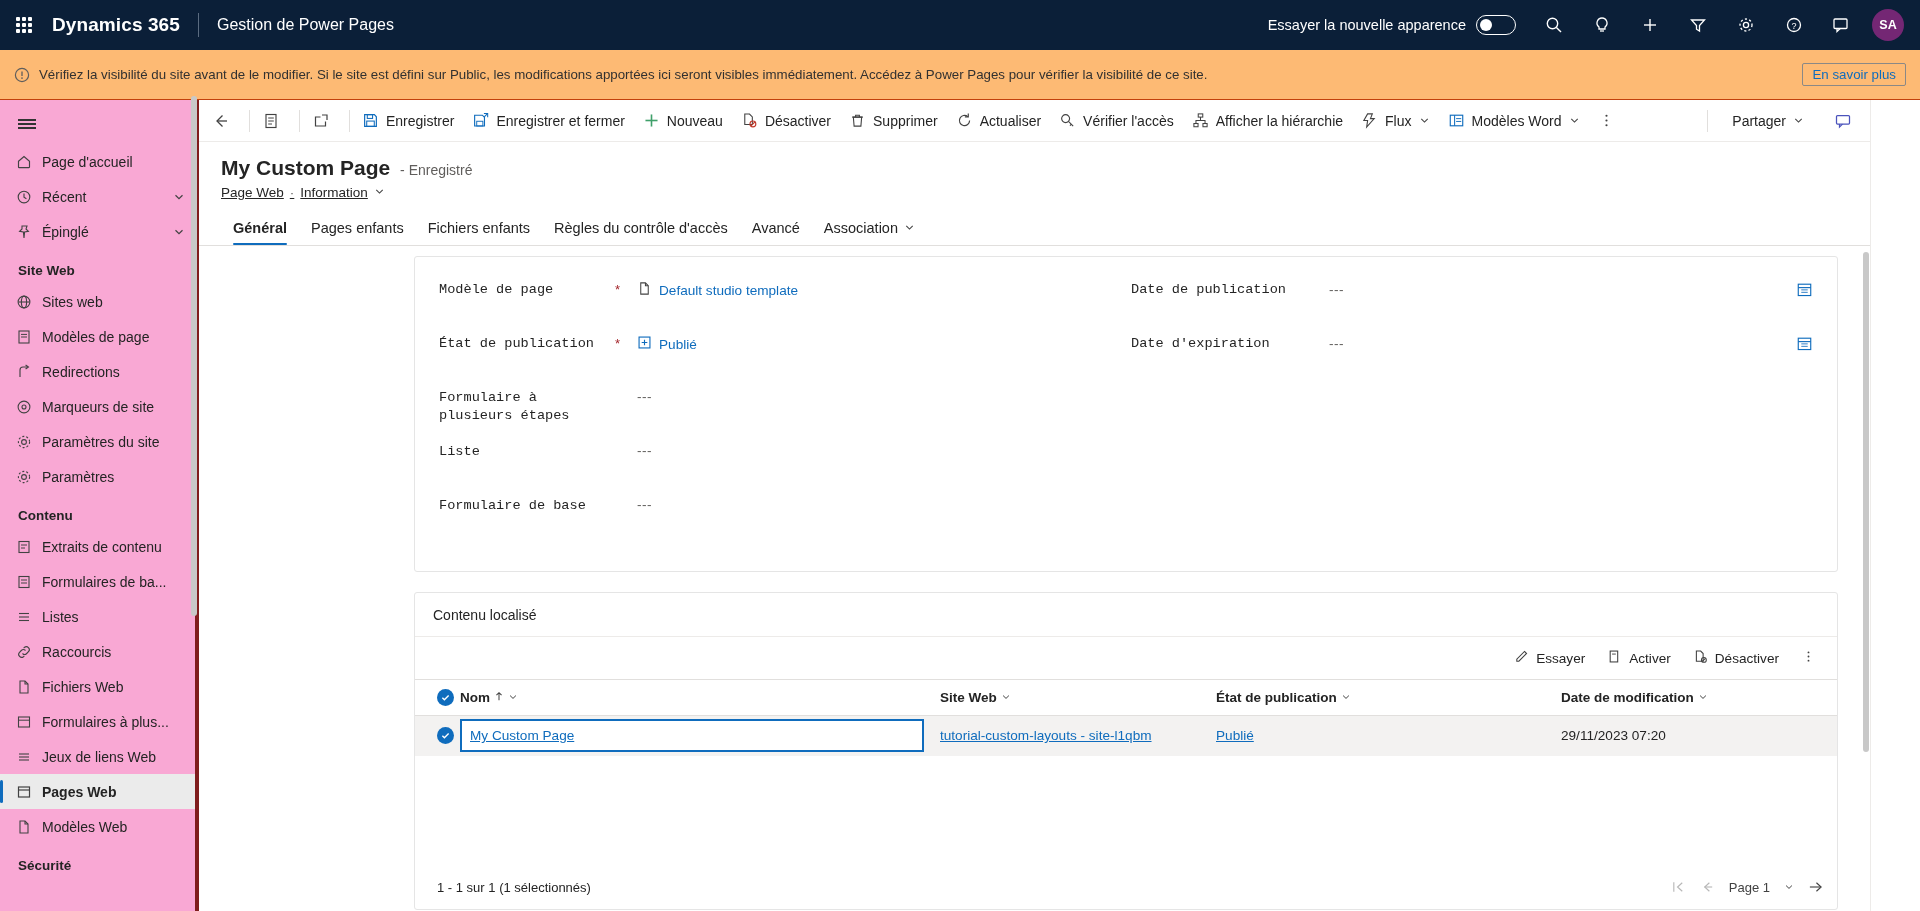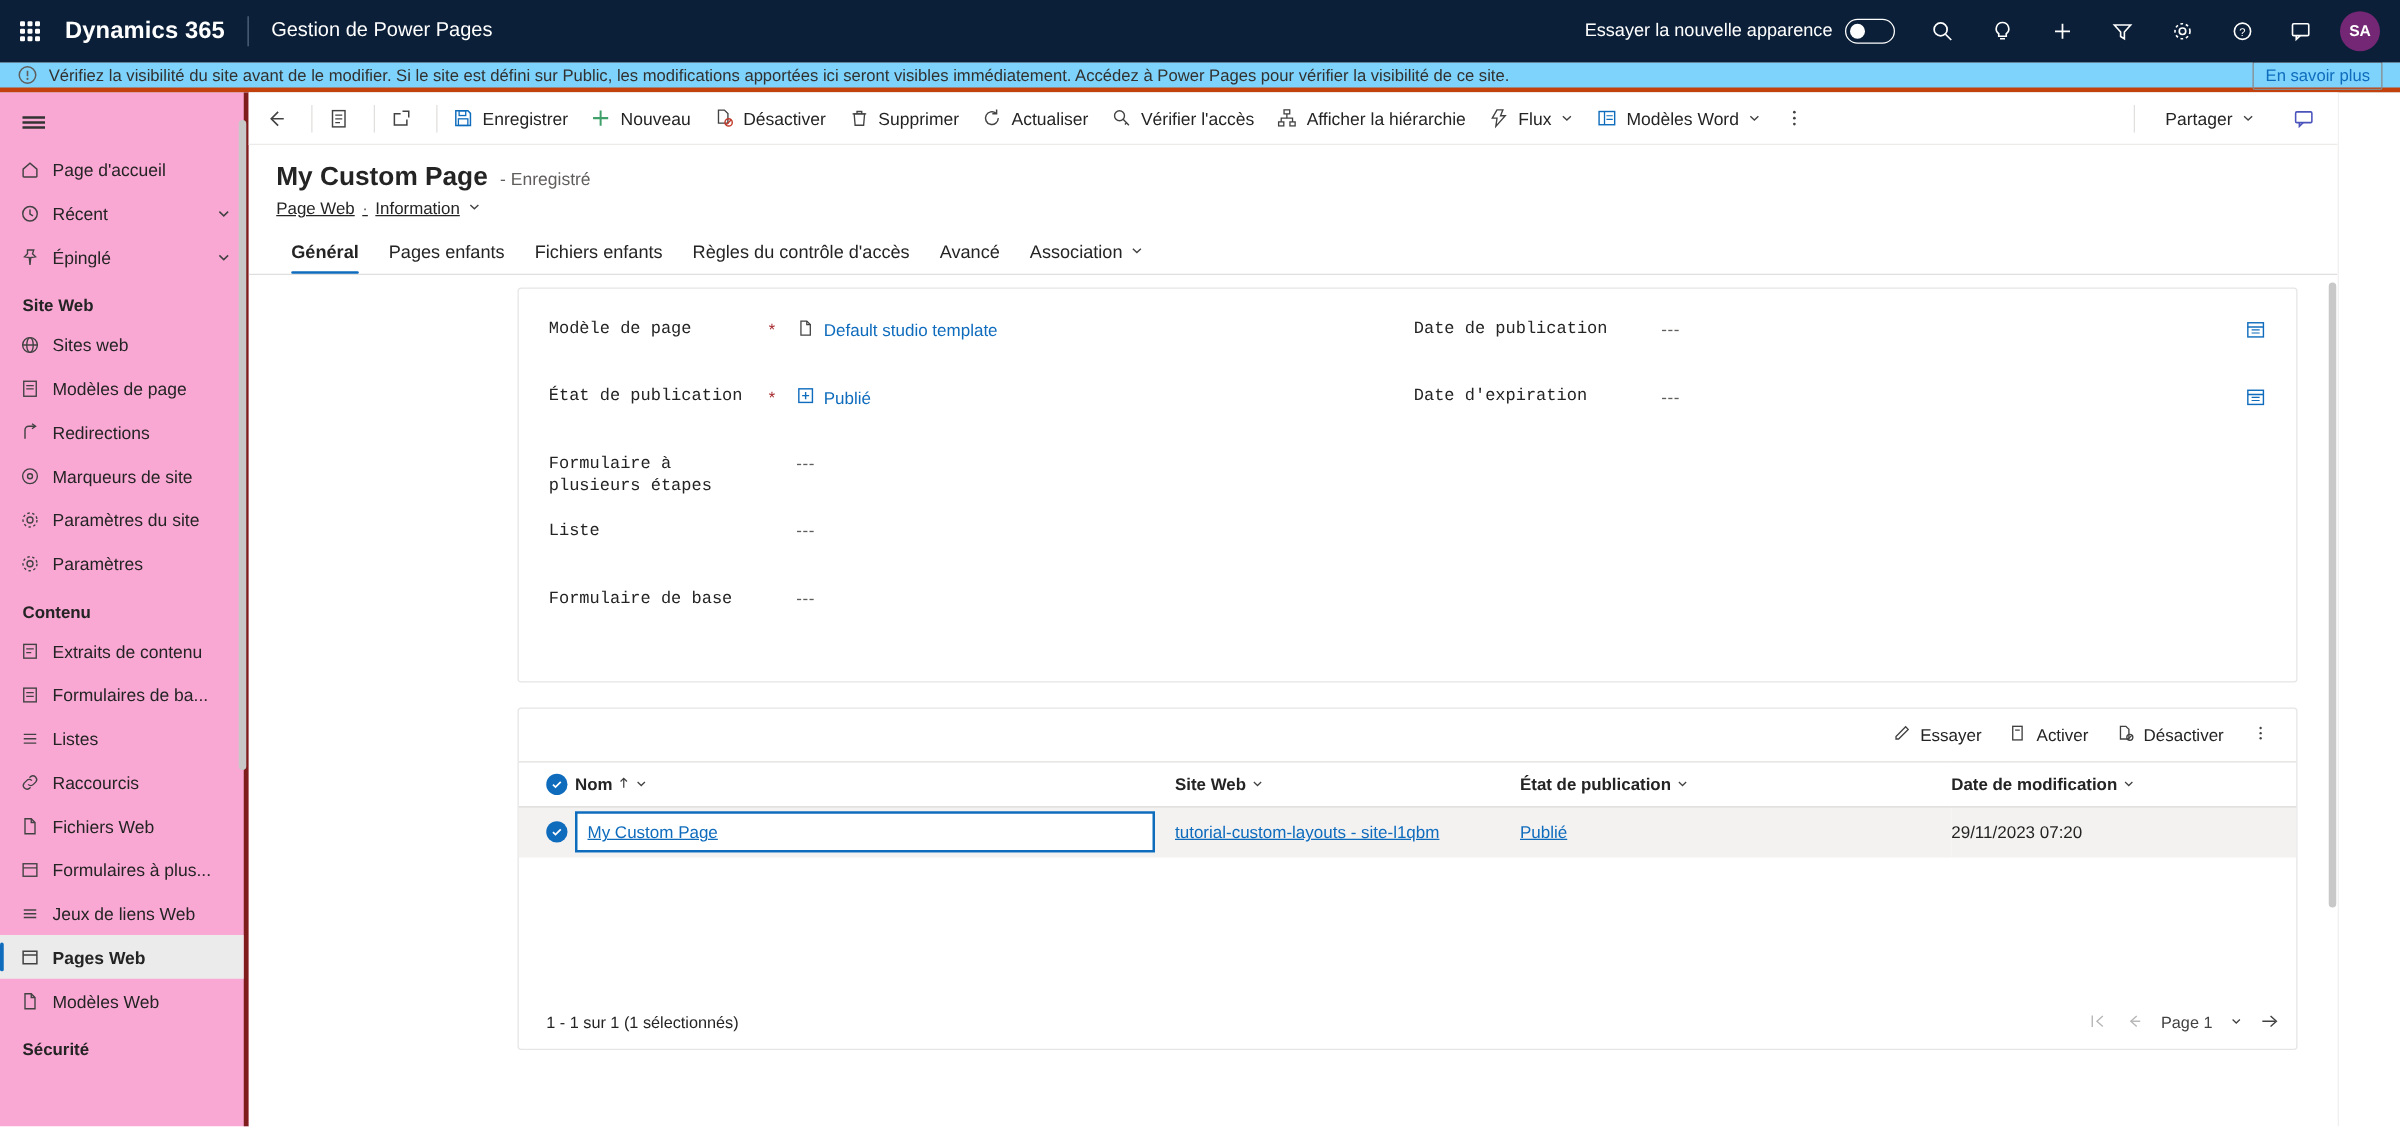--- a/index.html
+++ b/index.html
@@ -29,21 +29,21 @@
   .toggle i { position: absolute; left: 3px; top: 3px; width: 12px; height: 12px; background: #fff; border-radius: 50%; }
   .abtn { width: 48px; height: 50px; display: flex; align-items: center; justify-content: center; cursor: pointer; }
   .abtn svg { display: block; }
   .avatar {
     width: 32px; height: 32px; border-radius: 50%; background: #742774;
     color: #fff; font-size: 12.5px; display: flex; align-items: center; justify-content: center;
     margin: 0 10px 0 6px; cursor: pointer; font-weight: 600;
   }
   
   .notifbar {
-    height: 24px; background: #7dd3fc; border-bottom: 4px solid #c2410c;
+    height: 50px; background: #fdba74; border-bottom: 1px solid #c2410c;
     display: flex; align-items: center; padding: 0 14px; font-size: 13.3px; color: #323130;
   }
   .notif-ico { margin-right: 9px; display: flex; }
   .notif-link { margin-left: auto; color: #0f6cbd; font-size: 13.3px; cursor: pointer; border: 1px solid #8a8886; padding: 3px 9px; border-radius: 2px; }
   
   .shell { display: flex; height: calc(911px - 50px - 34px); }
   
   .sidebar {
     width: 199px; background: #f9a8d4; border-right: 4px solid #7f1d1d;
     overflow: hidden; flex: 0 0 199px; padding-top: 4px;
@@ -451,20 +451,31 @@
 
       <div class="cmd">
         <span class="ci">
           <svg width="17" height="17" viewBox="0 0 18 18">
               <path d="M2.8 2.8h10.3L15.2 5v10.2H2.8z" fill="none" stroke="#0f6cbd" stroke-width="1.25"></path>
               <rect x="5.6" y="2.8" width="5.6" height="4" fill="none" stroke="#0f6cbd" stroke-width="1.1"></rect>
               <rect x="5" y="9.6" width="8" height="5.6" fill="none" stroke="#0f6cbd" stroke-width="1.1"></rect>
             </svg>
         </span>
         <span>Enregistrer</span>
+      </div>
+      <div class="cmd">
+        <span class="ci">
+          <svg width="17" height="17" viewBox="0 0 18 18">
+              <path d="M2.8 3.4h8.2l2.2 2.2v9.2H2.8z" fill="none" stroke="#0f6cbd" stroke-width="1.2"></path>
+              <rect x="5" y="9.8" width="6.5" height="5" fill="none" stroke="#0f6cbd" stroke-width="1"></rect>
+              <path d="M12.6 1.6h4v4" fill="none" stroke="#0f6cbd" stroke-width="1.1"></path>
+              <line x1="16.4" y1="1.8" x2="13" y2="5.2" stroke="#0f6cbd" stroke-width="1.1"></line>
+            </svg>
+        </span>
+        <span>Enregistrer et fermer</span>
       </div>
       <div class="cmd">
         <span class="ci">
           <svg width="17" height="17" viewBox="0 0 18 18">
               <line x1="9" y1="2.6" x2="9" y2="15.4" stroke="#3fa06a" stroke-width="1.7"></line>
               <line x1="2.6" y1="9" x2="15.4" y2="9" stroke="#3fa06a" stroke-width="1.7"></line>
             </svg>
         </span>
         <span>Nouveau</span>
       </div>
@@ -704,20 +715,21 @@
                         <line x1="5.6" y1="12" x2="12.4" y2="12" stroke="#0f6cbd" stroke-width=".9"></line>
                       </svg>
                   </span>
                 </div>
               </div>
             </div>
           </div>
         </div>
 
         <div class="subgrid">
+          <div class="subgrid-title">Contenu localisé</div>
 
           <div class="subgrid-cmd">
             <div class="sgc">
               <span>
                 <svg width="15" height="15" viewBox="0 0 16 16">
                     <path d="M11.2 2.6 13.4 4.8 5.2 13H3v-2.2z" fill="none" stroke="#424242" stroke-width="1.15"></path>
                   </svg>
               </span>
               <span>Essayer</span>
             </div>

